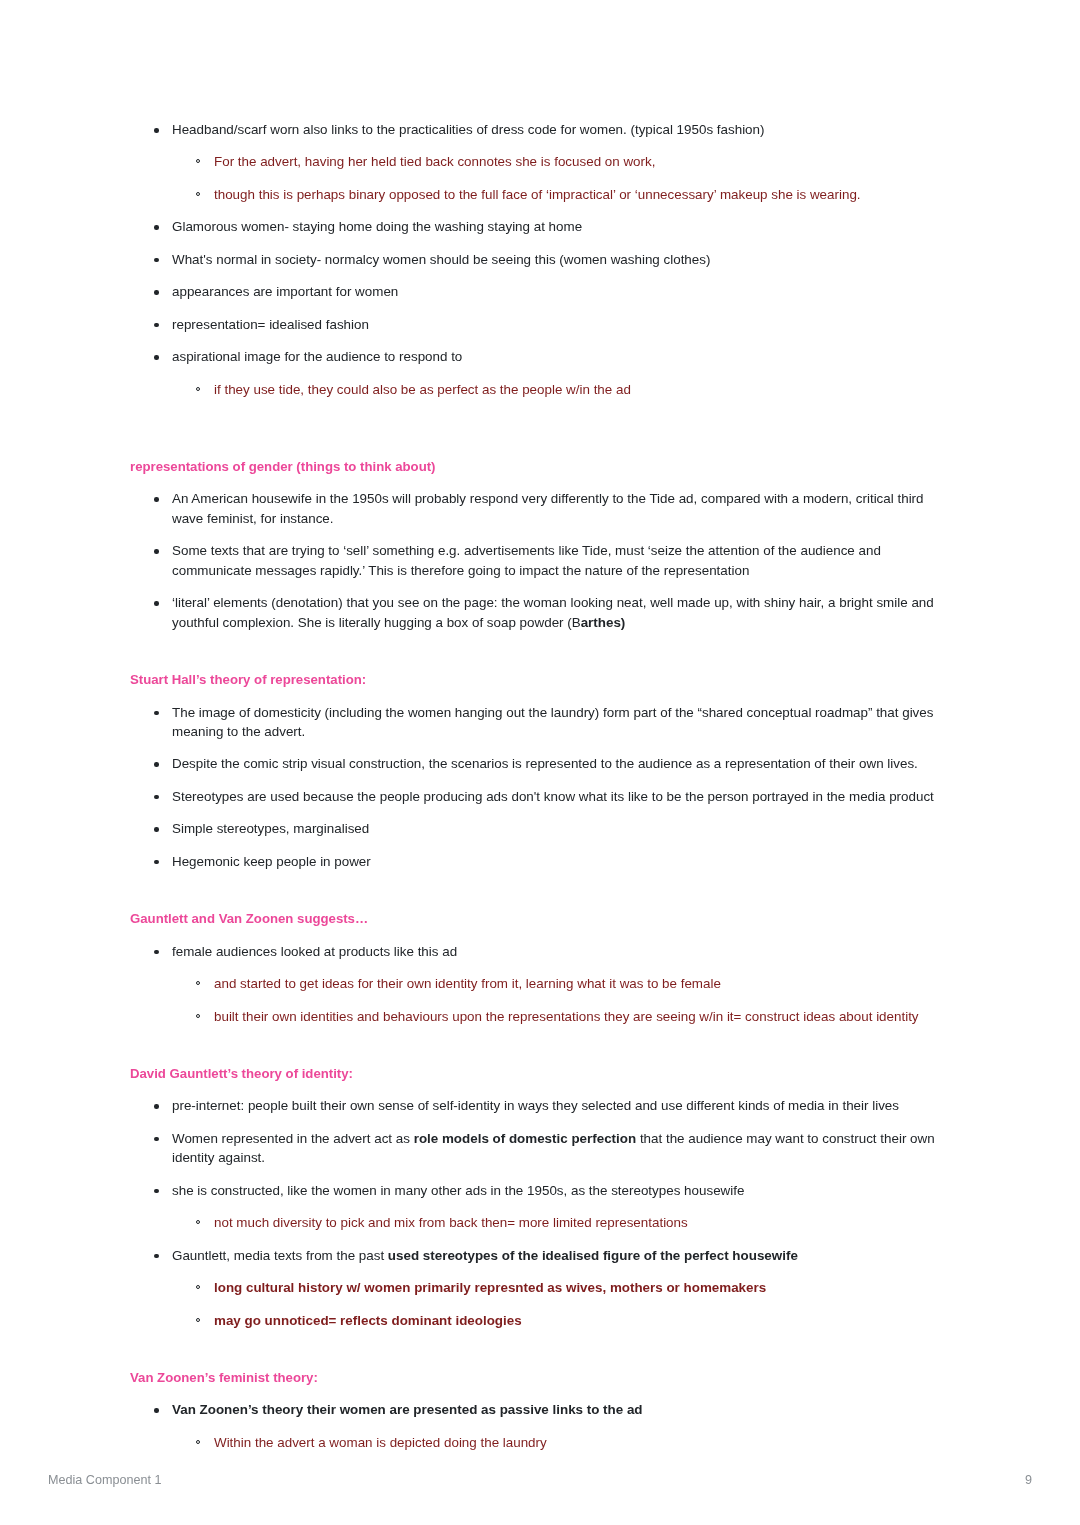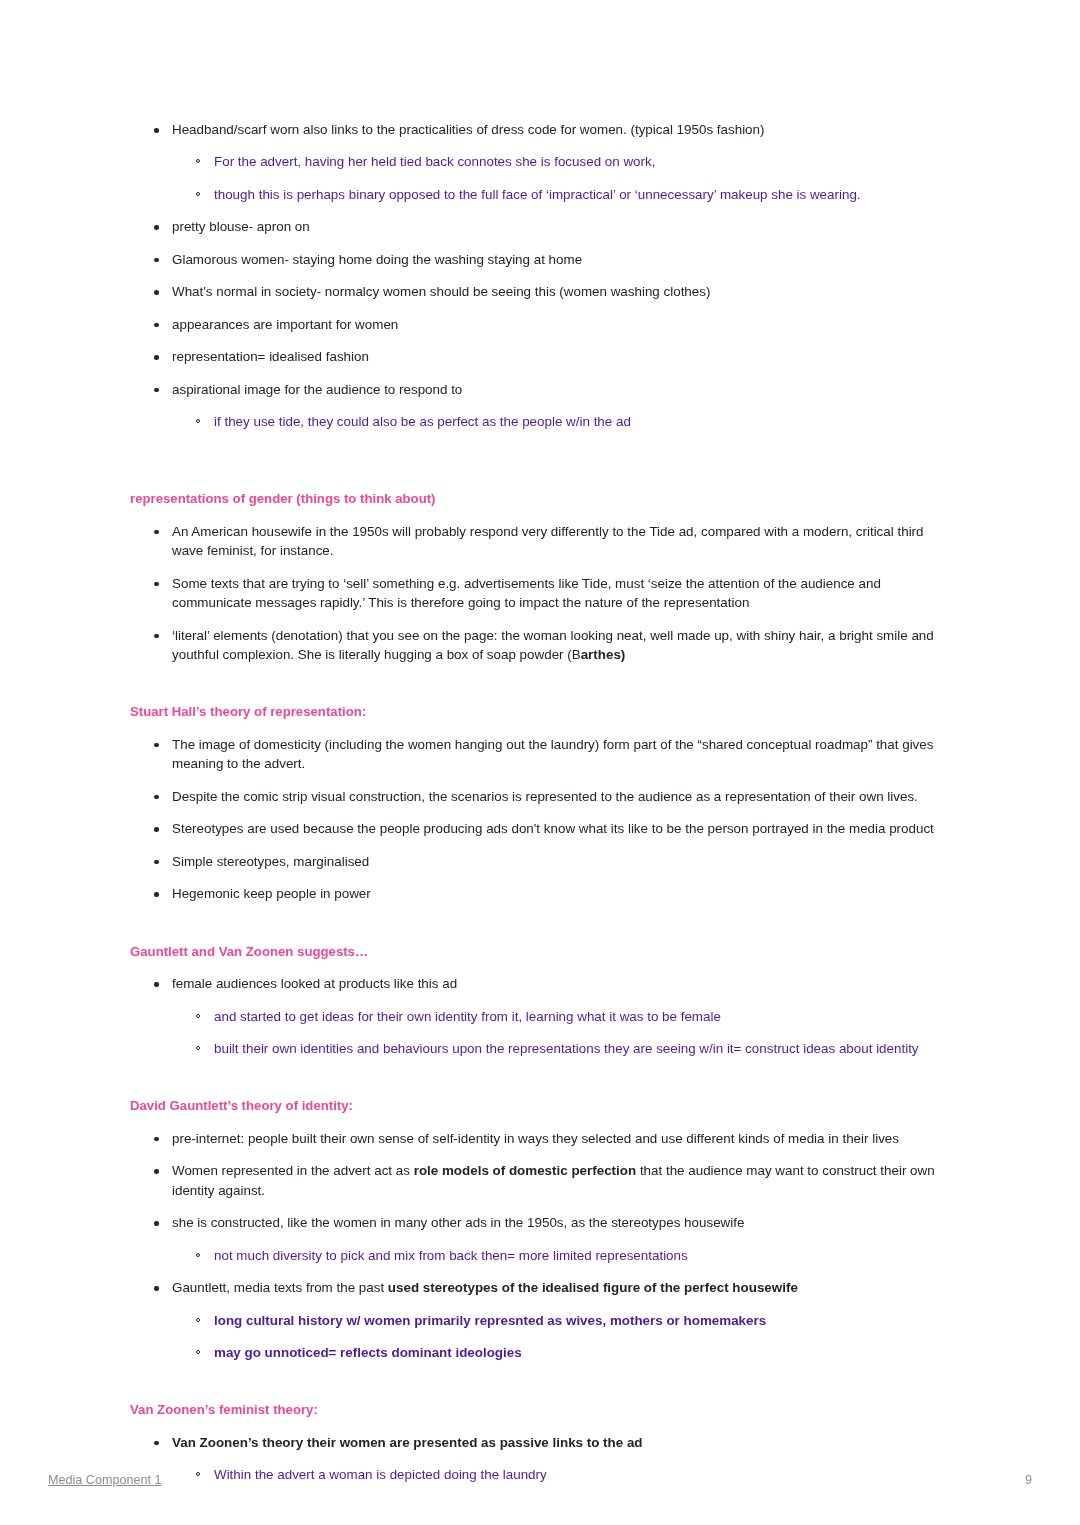--- a/index.html
+++ b/index.html
@@ -53,21 +53,21 @@
     background: #212529;
   }
 
   
   li.l2 {
     position: relative;
     padding-left: 22px;
     margin: 0 0 13px 62px;
     font-size: 13.4px;
     line-height: 1.45;
-    color: #4c1d95;
+    color: #7f1d1d;
   }
   li.l2::before {
     content: "";
     position: absolute;
     left: 4px;
     top: 7px;
     width: 4px;
     height: 4px;
     border-radius: 50%;
     border: 1px solid #212529;
@@ -93,34 +93,33 @@
     left: 0;
     bottom: 38px;
     width: 1080px;
     box-sizing: border-box;
     padding: 0 48px;
     display: flex;
     justify-content: space-between;
     font-size: 12.6px;
     color: #8a8f94;
   }
-  .footer .fl { text-align: right; text-decoration: underline; }
+  .footer .fl { text-align: right; }
   .footer .fr { text-align: right; }
 </style>
 </head>
 <body>
 
 <div class="page">
   <div class="content">
 
     <ul id="top-list">
         <li class="l1"><span>Headband/scarf worn also links to the practicalities of dress code for women. (typical 1950s fashion)</span></li>
         <li class="l2"><span>For the advert, having her held tied back connotes she is focused on work,</span></li>
         <li class="l2"><span>though this is perhaps binary opposed to the full face of ‘impractical’ or ‘unnecessary’ makeup she is wearing.</span></li>
-        <li class="l1"><span>pretty blouse- apron on</span></li>
         <li class="l1"><span>Glamorous women- staying home doing the washing staying at home</span></li>
         <li class="l1"><span>What's normal in society- normalcy women should be seeing this (women washing clothes)</span></li>
         <li class="l1"><span>appearances are important for women</span></li>
         <li class="l1"><span>representation= idealised fashion</span></li>
         <li class="l1"><span>aspirational image for the audience to respond to</span></li>
         <li class="l2"><span>if they use tide, they could also be as perfect as the people w/in the ad</span></li>
       </ul>
 
     <div class="gap-lg"></div>
 

